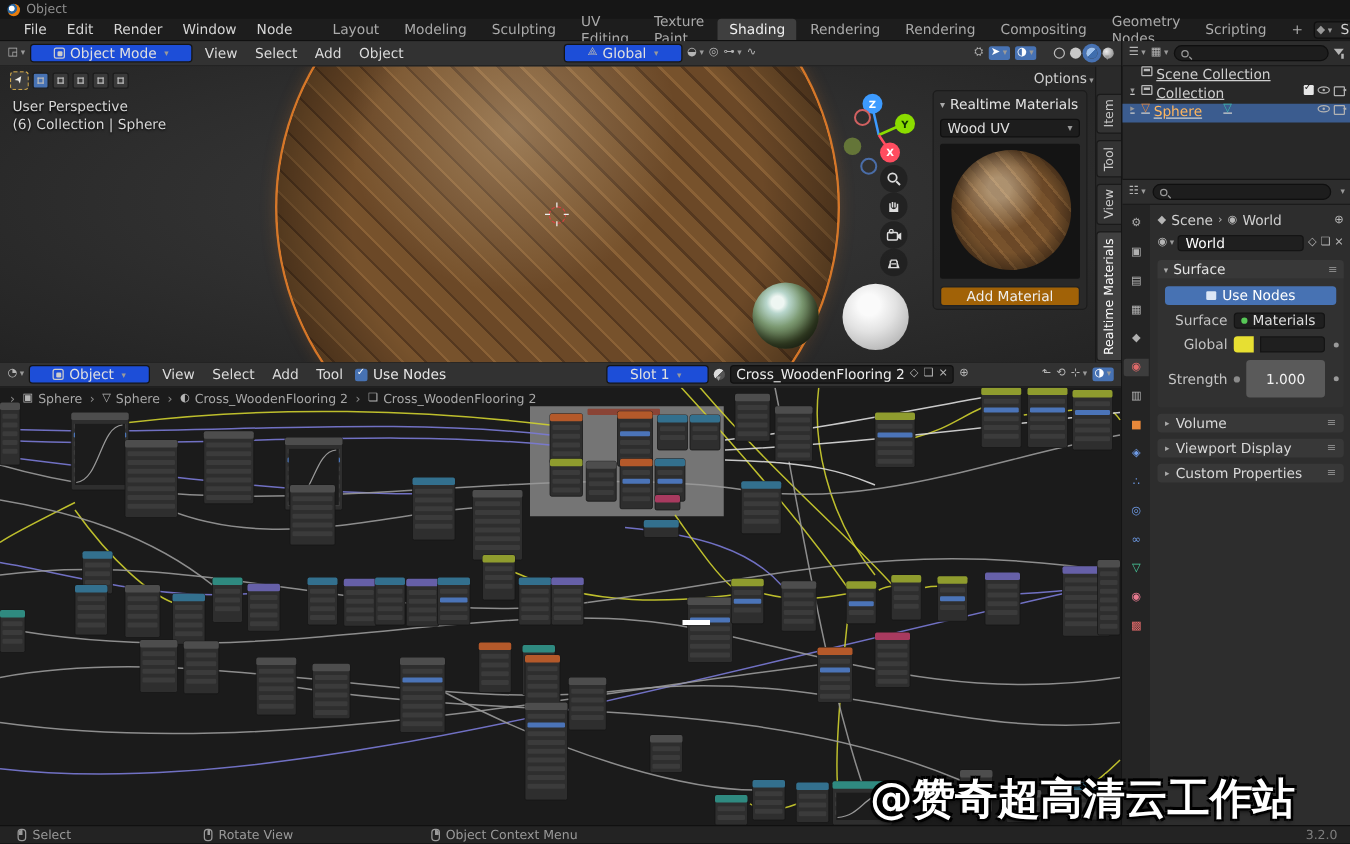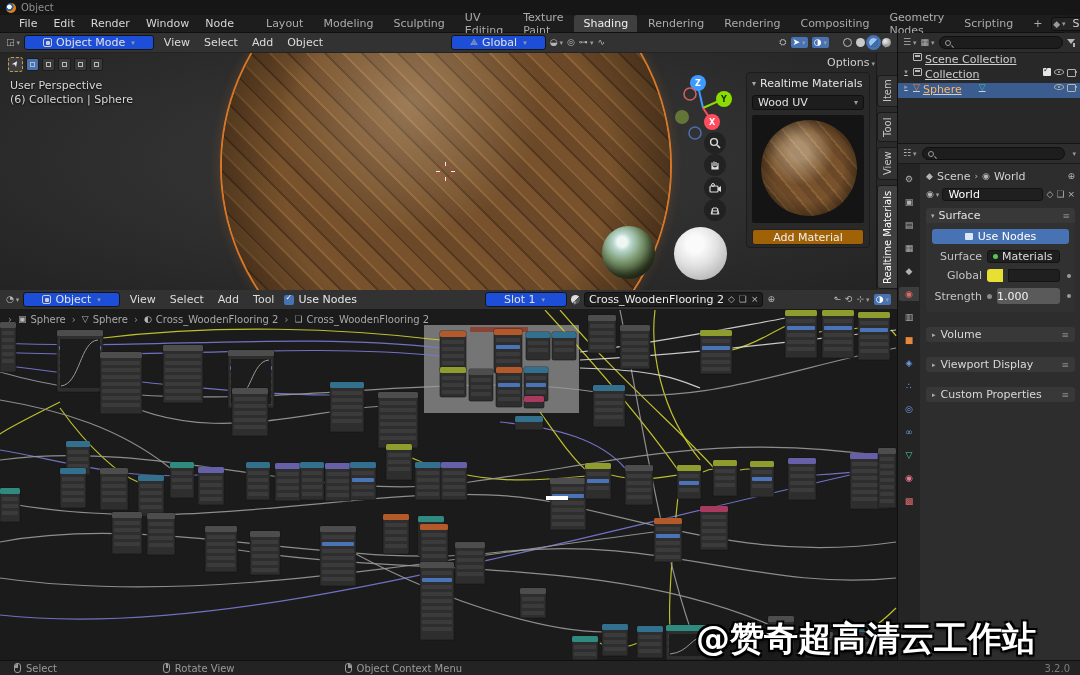--- a/index.html
+++ b/index.html
@@ -131,22 +131,22 @@
   .panelh .hamb{margin-left:auto;color:#888;font-size:9px;}
   .panelbody{background:#313131;border-radius:0 0 3px 3px;padding:6px 4px 8px;}
   .bluebtn{height:15px;background:#4772b3;border-radius:3px;color:#fff;display:flex;align-items:center;justify-content:center;gap:5px;margin:0 2px;}
   .bluebtn::before{content:"";width:8px;height:7px;background:#dce6f5;border-radius:1px;}
   .prow{display:flex;align-items:center;margin-top:6px;gap:5px;}
   .prow .plab{width:52px;text-align:right;color:#c3c3c3;flex:none;}
   .valpill{flex:1;height:13px;background:#1f1f1f;border:1px solid #141414;border-radius:3px;display:flex;align-items:center;gap:4px;padding:0 5px;color:#dedede;}
   .dot{width:5px;height:5px;border-radius:50%;flex:none;}
   .rdot{width:4px;height:4px;border-radius:50%;background:#9a9a9a;flex:none;margin-left:2px;}
   .swatch{width:16px;height:13px;border-radius:3px 0 0 3px;flex:none;}
-  .slider{flex:1;height:16px;background:#5a5a5a;border-radius:3px;display:flex;align-items:center;justify-content:flex-start;color:#f2f2f2;}
-  .cpanel{margin-top:15px;height:15px;background:#383838;border-radius:3px;display:flex;align-items:center;gap:5px;padding:0 6px;color:#d8d8d8;}
+  .slider{flex:1;height:30px;background:#5a5a5a;border-radius:3px;display:flex;align-items:center;justify-content:center;color:#f2f2f2;}
+  .cpanel{margin-top:5px;height:15px;background:#383838;border-radius:3px;display:flex;align-items:center;gap:5px;padding:0 6px;color:#d8d8d8;}
   .cpanel::before{content:"▸";font-size:7px;color:#aaa;}
   .cpanel .hamb{margin-left:auto;color:#888;font-size:9px;}
   
   .status{left:0;top:660px;width:1080px;height:15px;background:#232323;border-top:1px solid #101010;display:flex;align-items:center;color:#9a9a9a;font-size:10px;}
   .mouse{width:7px;height:10px;border:1px solid #9a9a9a;border-radius:3px;position:relative;margin:0 5px 0 14px;flex:none;}
   .mouse::after{content:"";position:absolute;background:#9a9a9a;}
   .mouse.l::after{left:0;top:0;width:3px;height:4px;border-radius:2px 0 0 0;}
   .mouse.m::after{left:2px;top:0;width:2px;height:4px;}
   .mouse.r::after{right:0;top:0;width:3px;height:4px;border-radius:0 2px 0 0;}
   .status .ver{margin-left:auto;padding-right:10px;color:#7d7d7d;}

